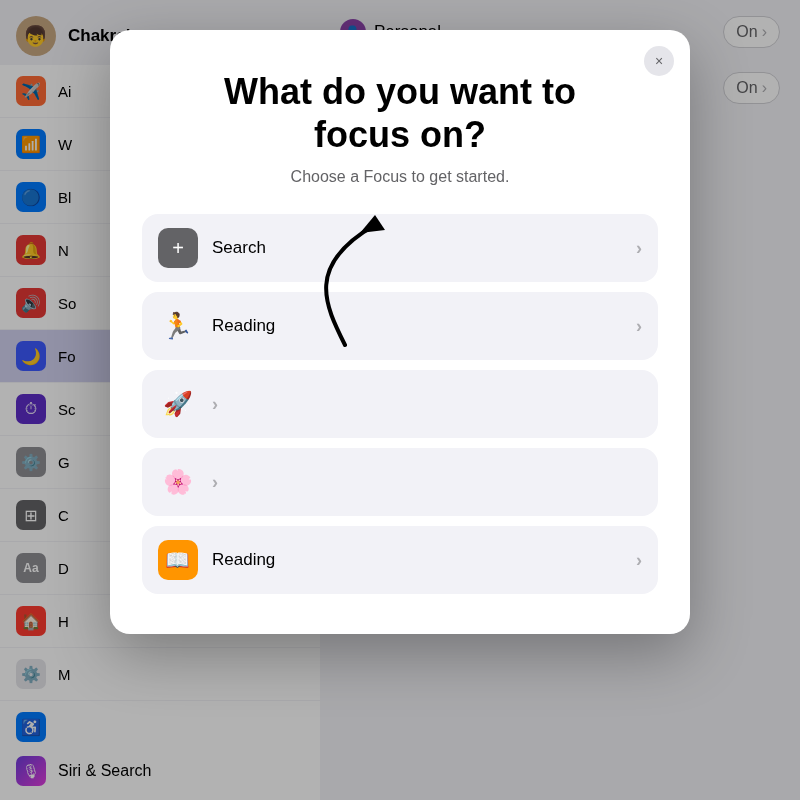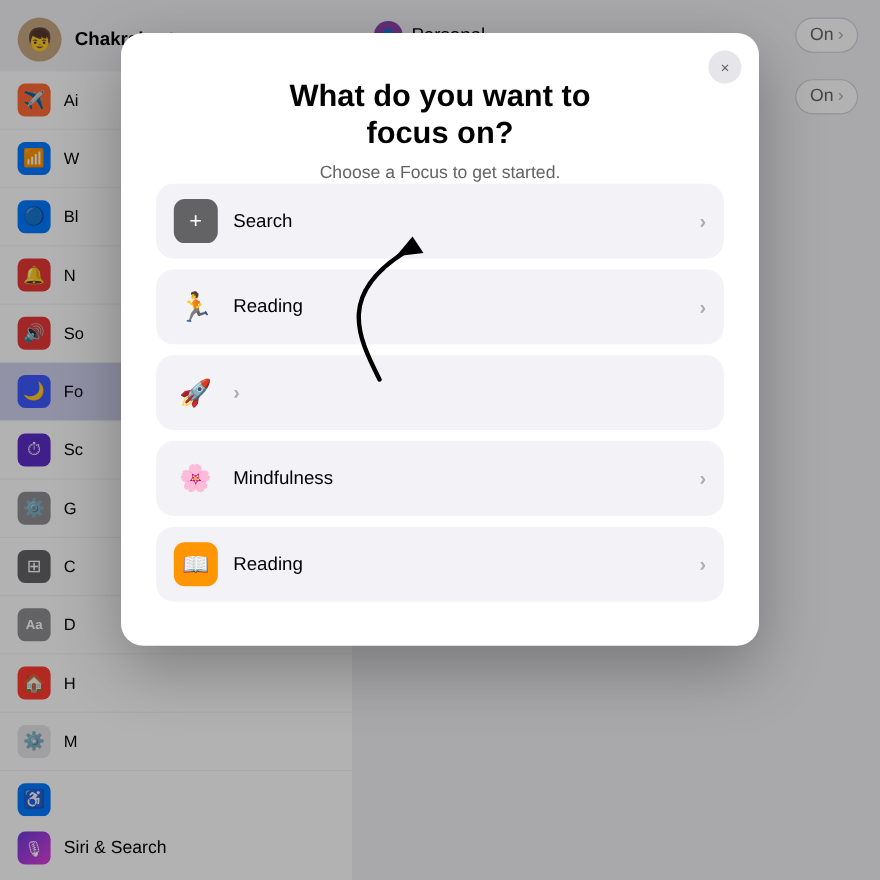--- a/index.html
+++ b/index.html
@@ -214,32 +214,33 @@
       border: none;
       cursor: pointer;
       display: flex;
       align-items: center;
       justify-content: center;
       font-size: 14px;
       color: #636366;
     }
 
     .modal-title {
-      font-size: 28px;
+      font-size: 36px;
       font-weight: 700;
       text-align: center;
       color: #000;
       line-height: 1.2;
       margin-bottom: 12px;
     }
 
     .modal-subtitle {
       text-align: center;
       font-size: 16px;
       color: #636366;
+      margin-bottom: 28px;
     }
 
     .focus-list {
       display: flex;
       flex-direction: column;
       gap: 10px;
     }
 
     .focus-item {
       display: flex;
@@ -444,21 +445,20 @@
         <span class="focus-chevron">›</span>
       </div>
 
       <div class="focus-item">
         <div class="focus-icon gaming-icon">🚀</div>
         <span class="focus-chevron">›</span>
       </div>
 
       <div class="focus-item">
         <div class="focus-icon mindfulness-icon">🌸</div>
-        <span class="focus-label">Mindfulness</span>
         <span class="focus-chevron">›</span>
       </div>
 
       <div class="focus-item">
         <div class="focus-icon reading-icon">📖</div>
         <span class="focus-label">Reading</span>
         <span class="focus-chevron">›</span>
       </div>
     </div>
 

